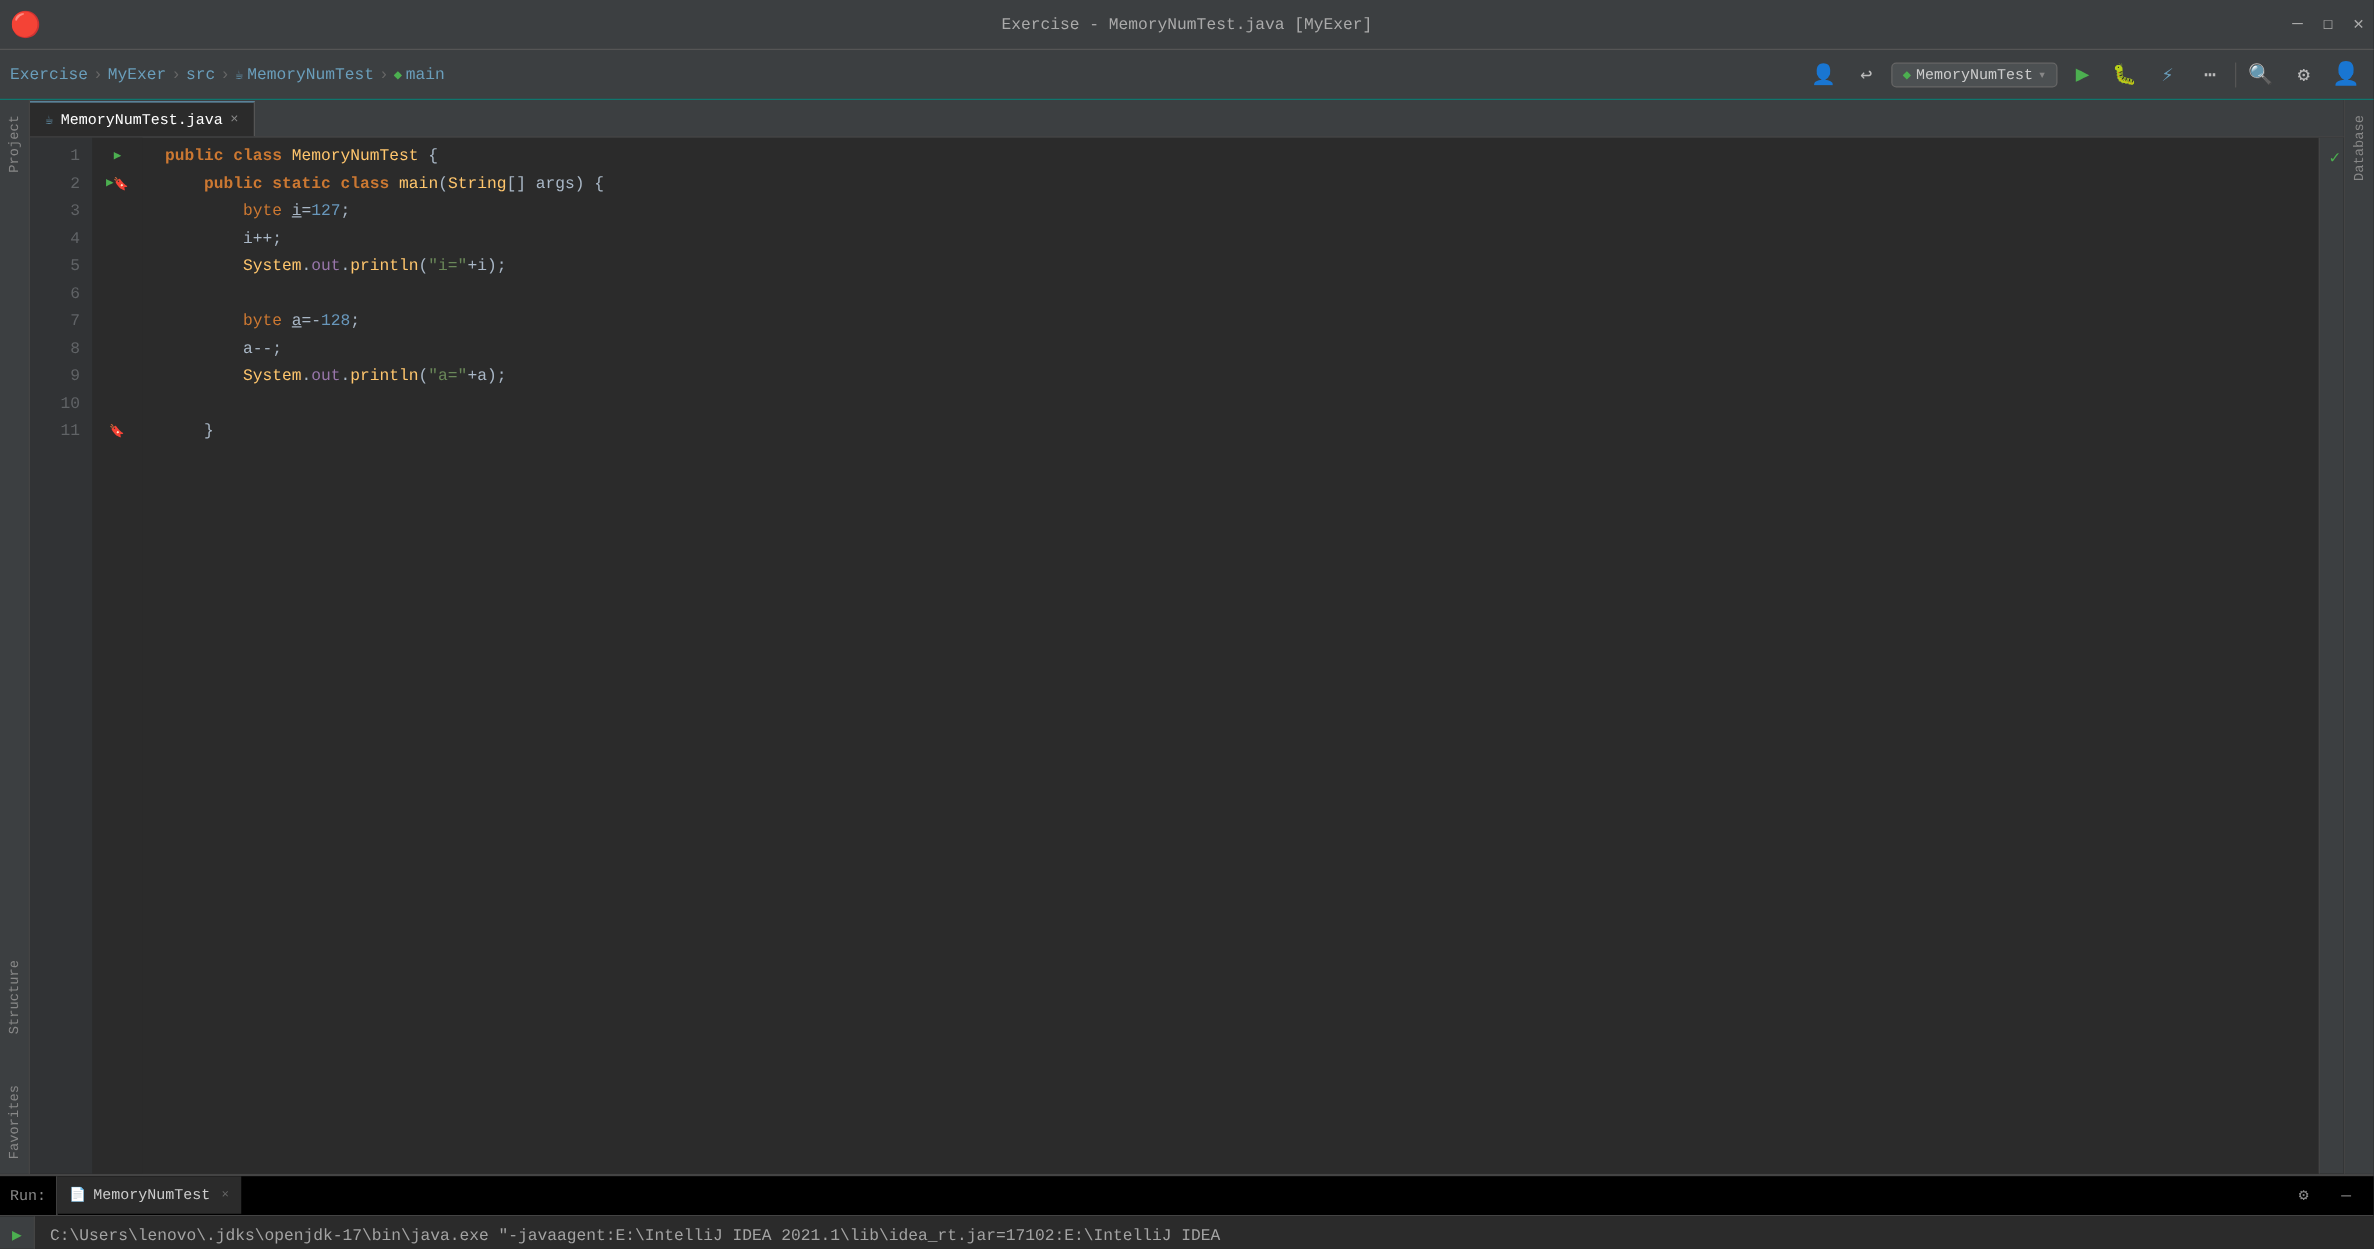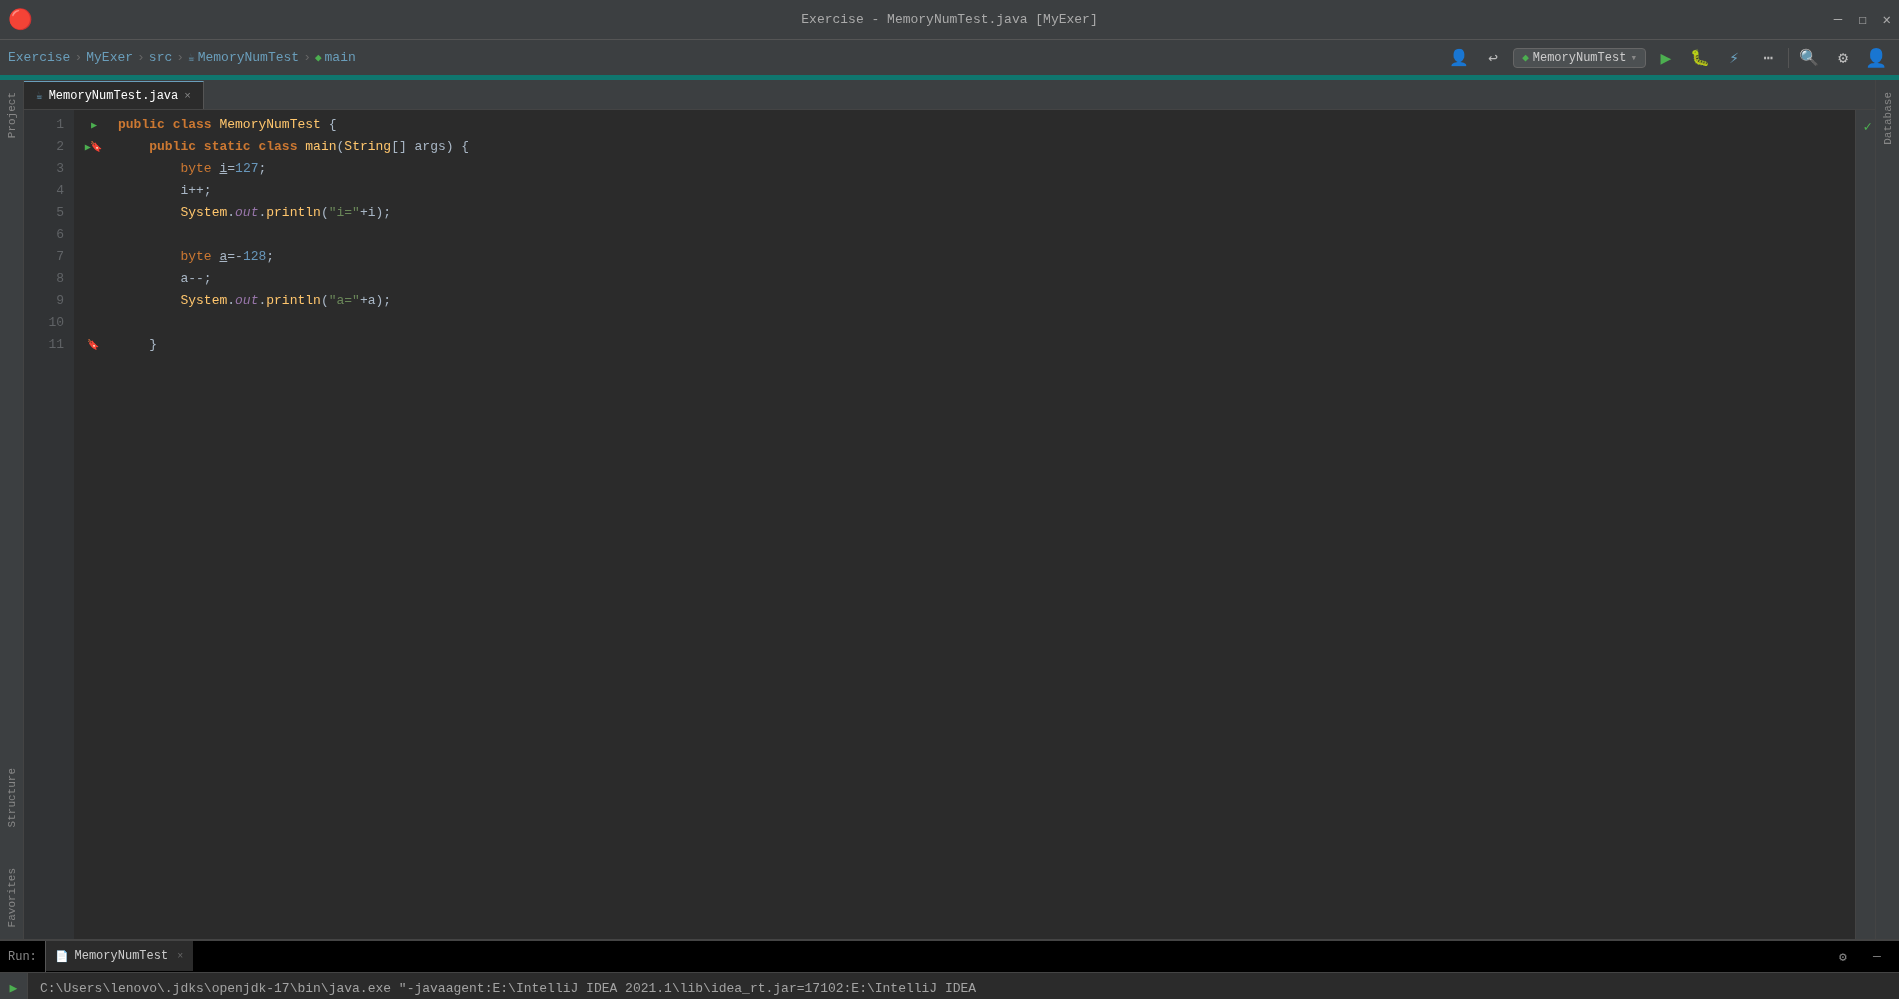--- a/index.html
+++ b/index.html
@@ -52,21 +52,21 @@
     }
     #window-controls span { cursor: pointer; }
 
     
     #toolbar {
       height: 40px;
       background: #3c3f41;
       display: flex;
       align-items: center;
       padding: 0 8px;
-      border-bottom: 5px solid #0f766e;
+      border-bottom: 1px solid #0f766e;
       gap: 22px;
     }
     .breadcrumb {
       display: flex;
       align-items: center;
       font-size: 13px;
       color: #6a9ebb;
       gap: 2px;
     }
     .breadcrumb .sep { color: #666; margin: 0 2px; }
@@ -156,29 +156,30 @@
       padding: 4px 0 4px 4px;
       font-size: 13px;
       line-height: 22px;
       overflow-x: auto;
     }
     .code-line {
       display: flex;
       align-items: center;
       white-space: pre;
       min-height: 22px;
+      margin-left: 14px;
     }
     .kw { color: #cc7832; font-weight: bold; }
     .type-kw { color: #cc7832; }
     .method { color: #ffc66d; }
     .string { color: #6a8759; }
     .number { color: #6897bb; }
     .cls { color: #ffc66d; }
     .var-underline { text-decoration: underline; }
-    .field-ref { color: #9876aa; font-style: italic; }
+    .field-ref { color: #9876aa; }
     .plain { color: #a9b7c6; }
 
     
     #right-sidebar {
       width: 20px;
       background: #3c3f41;
       border-left: 1px solid #444;
       display: flex;
       flex-direction: column;
       align-items: center;

